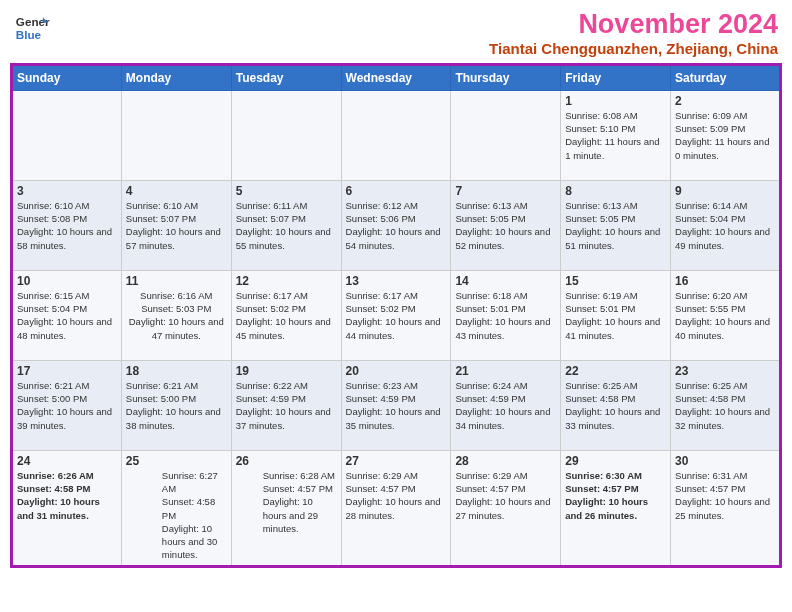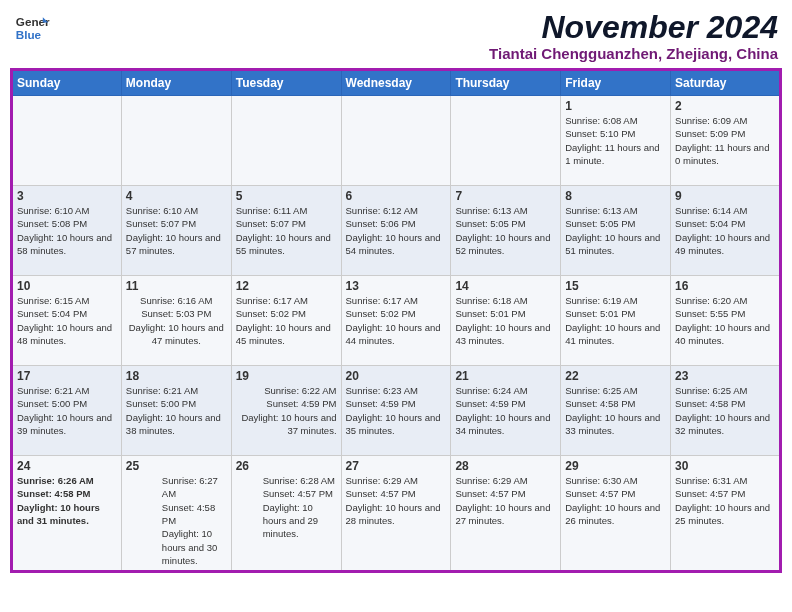--- a/index.html
+++ b/index.html
@@ -23,29 +23,28 @@
       gap: 2px;
     }
     .logo-icon {
       width: 36px;
       height: 36px;
     }
     .title-block {
       text-align: right;
     }
     .month-title {
-      font-size: 32px;
+      font-size: 27px;
       font-weight: bold;
-      color: #0f172a;
+      color: #ec4899;
       line-height: 1.1;
-      font-style: italic;
     }
     .location-title {
       font-size: 15px;
-      color: #701a75;
+      color: #c2410c;
       font-weight: bold;
     }
     .calendar {
       width: 100%;
       border-collapse: collapse;
       border: 3px solid #a21caf;
     }
     .calendar th {
       background-color: #3273c8;
       color: #fff;
@@ -231,21 +230,21 @@
 Daylight: 10 hours and 39 minutes.</div>
         </td>
         <td>
           <span class="day-num">18</span>
           <div class="day-detail" style="white-space: pre-line;">Sunrise: 6:21 AM
 Sunset: 5:00 PM
 Daylight: 10 hours and 38 minutes.</div>
         </td>
         <td>
           <span class="day-num">19</span>
-          <div class="day-detail" style="white-space: pre-line; text-align: right;">Sunrise: 6:22 AM
+          <div class="day-detail" style="white-space: pre-line;">Sunrise: 6:22 AM
 Sunset: 4:59 PM
 Daylight: 10 hours and 37 minutes.</div>
         </td>
         <td>
           <span class="day-num">20</span>
           <div class="day-detail" style="white-space: pre-line;">Sunrise: 6:23 AM
 Sunset: 4:59 PM
 Daylight: 10 hours and 35 minutes.</div>
         </td>
         <td>
@@ -293,21 +292,21 @@
 Daylight: 10 hours and 28 minutes.</div>
         </td>
         <td>
           <span class="day-num">28</span>
           <div class="day-detail" style="white-space: pre-line;">Sunrise: 6:29 AM
 Sunset: 4:57 PM
 Daylight: 10 hours and 27 minutes.</div>
         </td>
         <td>
           <span class="day-num">29</span>
-          <div class="day-detail" style="white-space: pre-line;">Sunrise: 6:30 AM
+          <div class="day-detail" style="white-space: pre-line; font-weight: bold;">Sunrise: 6:30 AM
 Sunset: 4:57 PM
 Daylight: 10 hours and 26 minutes.</div>
         </td>
         <td>
           <span class="day-num">30</span>
           <div class="day-detail" style="white-space: pre-line;">Sunrise: 6:31 AM
 Sunset: 4:57 PM
 Daylight: 10 hours and 25 minutes.</div>
         </td>
       </tr>

